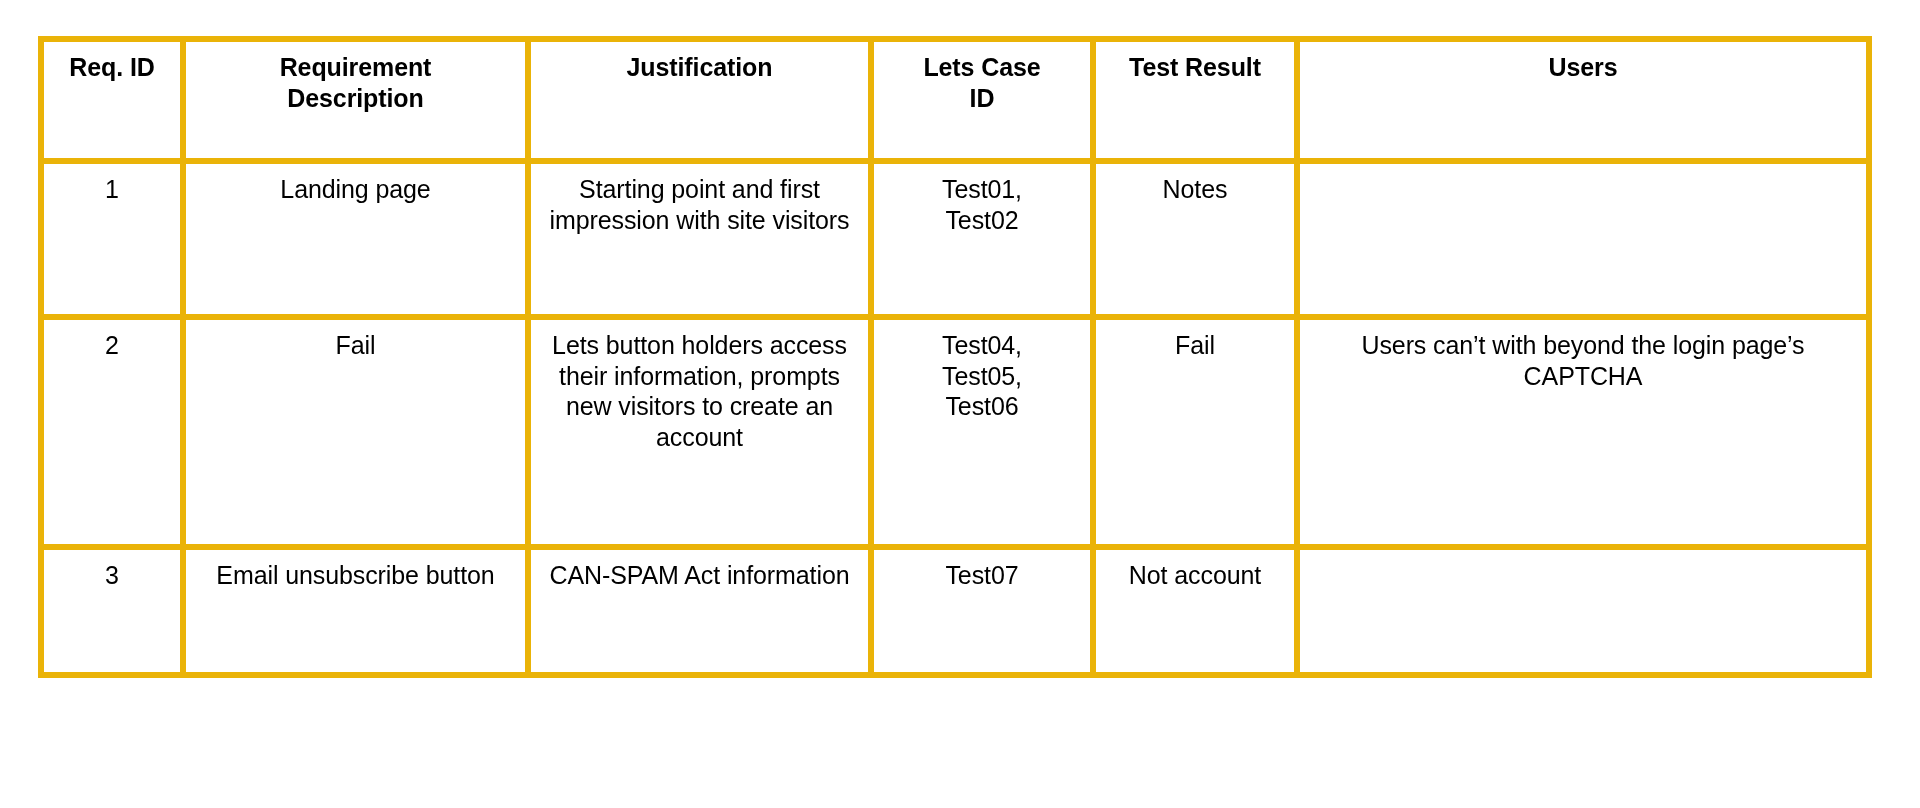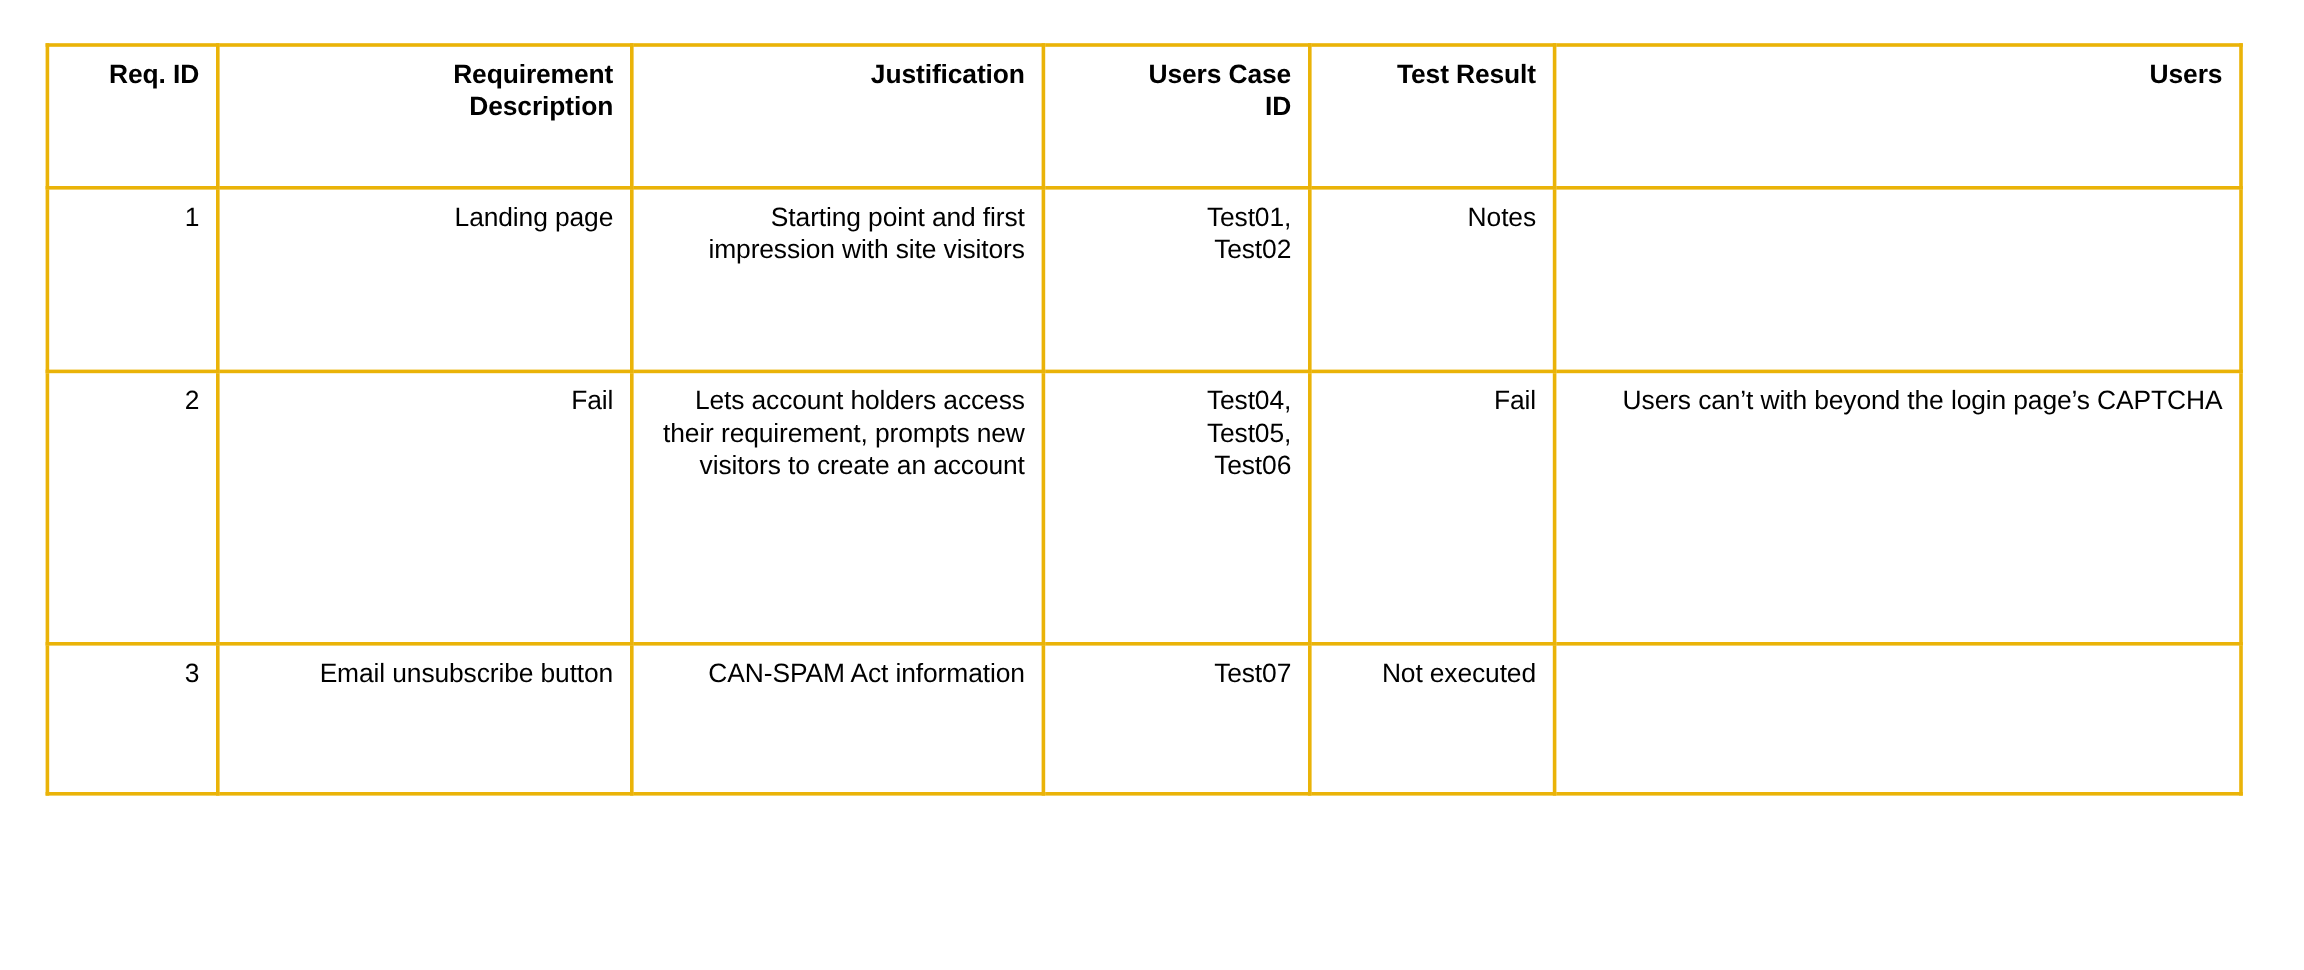--- a/index.html
+++ b/index.html
@@ -27,25 +27,25 @@
     left: 38px;
     top: 36px;
     width: 1828px;
     border-collapse: collapse;
     table-layout: fixed;
     background: #ffffff;
   }
 
   .traceability-table td,
   .traceability-table th {
-    border: 3px solid #eab308;
+    border: 6px solid #eab308;
     vertical-align: top;
-    text-align: right;
+    text-align: center;
     padding: 10px 14px 12px 14px;
-    font-size: 22px;
+    font-size: 25px;
     line-height: 1.22;
     font-weight: normal;
     letter-spacing: -0.1px;
   }
 
   .traceability-table thead th {
     font-weight: bold;
   }
 
   
@@ -85,21 +85,21 @@
           <span class="cell-text">Req. ID</span>
         </th>
         <th>
           <span class="cell-text">Requirement
 Description</span>
         </th>
         <th>
           <span class="cell-text">Justification</span>
         </th>
         <th>
-          <span class="cell-text">Users Case
+          <span class="cell-text">Lets Case
 ID</span>
         </th>
         <th>
           <span class="cell-text">Test Result</span>
         </th>
         <th>
           <span class="cell-text">Users</span>
         </th>
       </tr>
     </thead>
@@ -129,21 +129,21 @@
       </tr>
 
       <tr class="row-2">
         <td>
           <span class="cell-text">2</span>
         </td>
         <td>
           <span class="cell-text">Fail</span>
         </td>
         <td>
-          <span class="cell-text">Lets account holders access their requirement, prompts new visitors to create an account</span>
+          <span class="cell-text">Lets button holders access their information, prompts new visitors to create an account</span>
         </td>
         <td>
           <span class="cell-text">Test04,
 Test05,
 Test06</span>
         </td>
         <td>
           <span class="cell-text">Fail</span>
         </td>
         <td>
@@ -158,21 +158,21 @@
         <td>
           <span class="cell-text">Email unsubscribe button</span>
         </td>
         <td>
           <span class="cell-text">CAN-SPAM Act information</span>
         </td>
         <td>
           <span class="cell-text">Test07</span>
         </td>
         <td>
-          <span class="cell-text">Not executed</span>
+          <span class="cell-text">Not account</span>
         </td>
         <td>
           <span class="cell-empty"></span>
         </td>
       </tr>
 
     </tbody>
   </table>
 
 </div>

